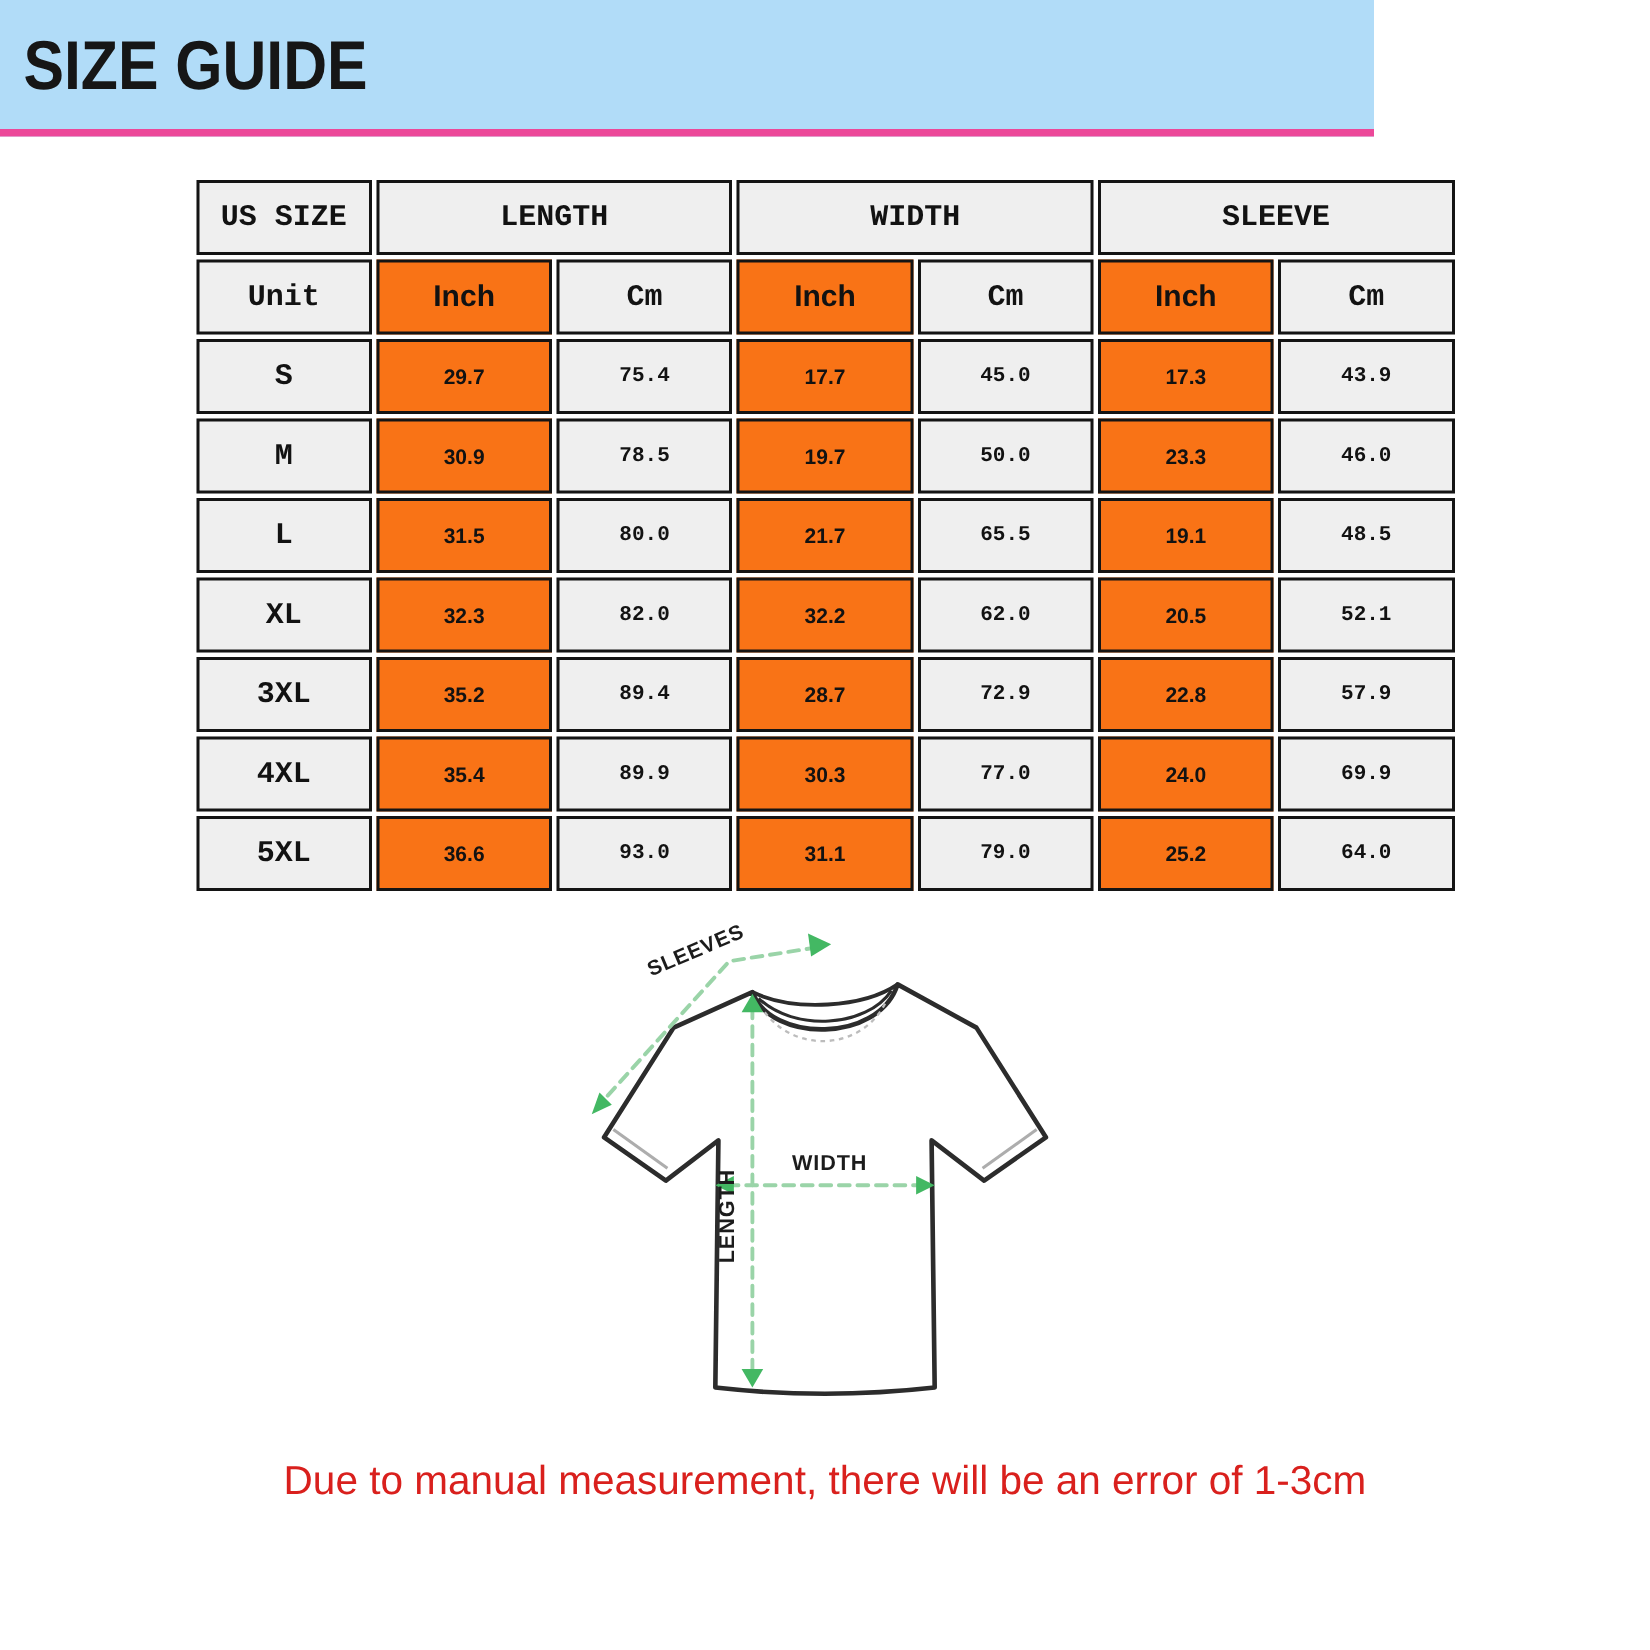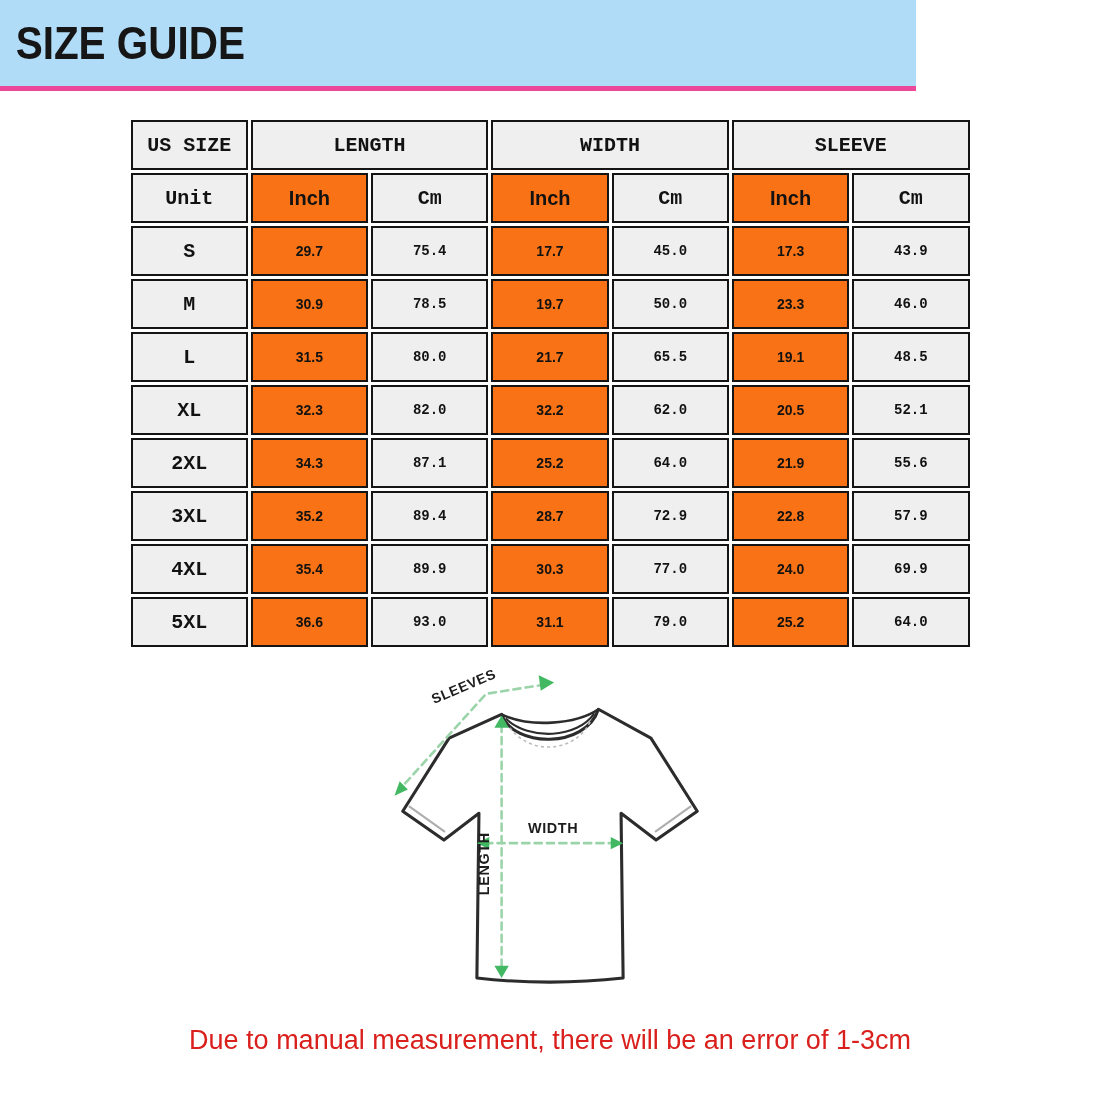--- a/index.html
+++ b/index.html
@@ -133,29 +133,20 @@
     <tr>
       <td class="gray">XL</td>
       <td class="white num">32.3</td>
       <td class="gray num">82.0</td>
       <td class="white num">32.2</td>
       <td class="gray num">62.0</td>
       <td class="white num">20.5</td>
       <td class="gray num">52.1</td>
     </tr>
     <tr>
-      <td class="gray">2XL</td>
-      <td class="white num">34.3</td>
-      <td class="gray num">87.1</td>
-      <td class="white num">25.2</td>
-      <td class="gray num">64.0</td>
-      <td class="white num">21.9</td>
-      <td class="gray num">55.6</td>
-    </tr>
-    <tr>
       <td class="gray">3XL</td>
       <td class="white num">35.2</td>
       <td class="gray num">89.4</td>
       <td class="white num">28.7</td>
       <td class="gray num">72.9</td>
       <td class="white num">22.8</td>
       <td class="gray num">57.9</td>
     </tr>
     <tr>
       <td class="gray">4XL</td>

